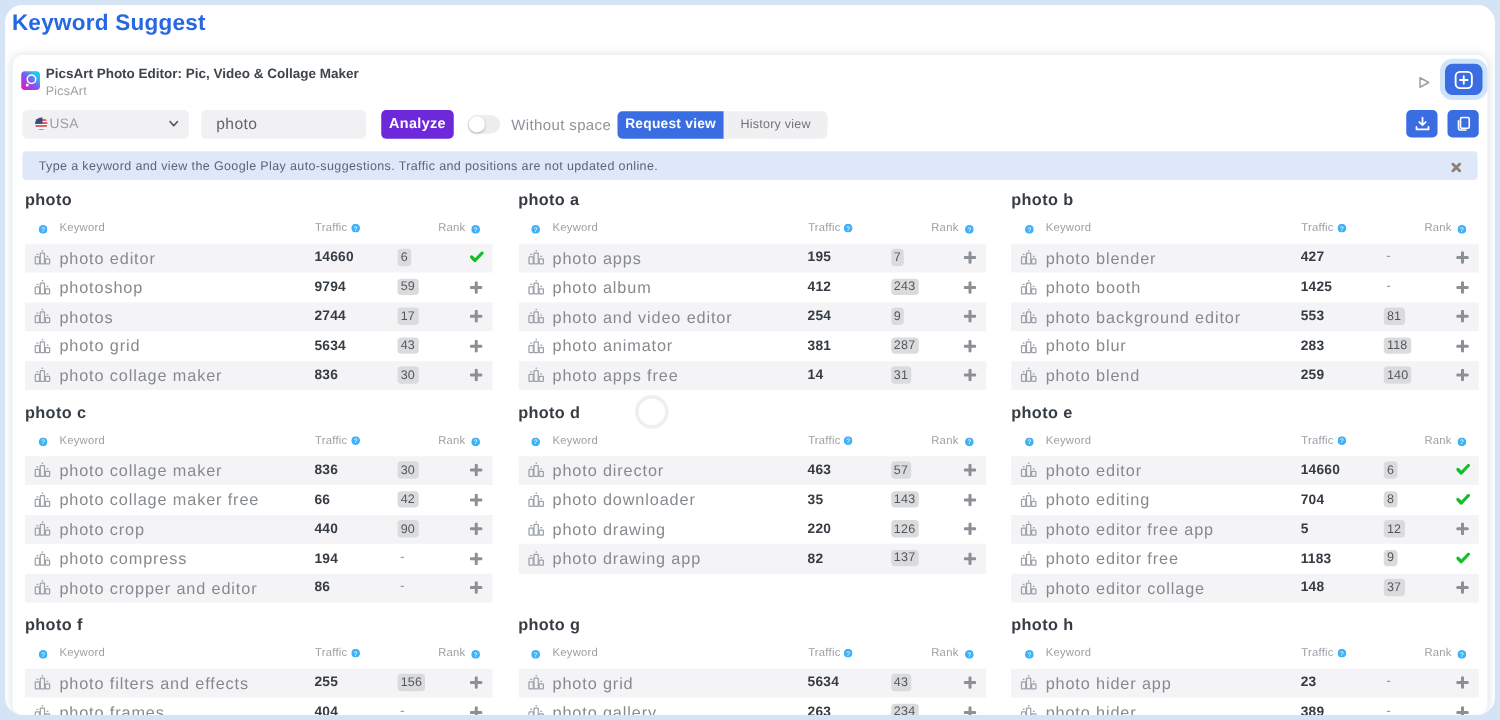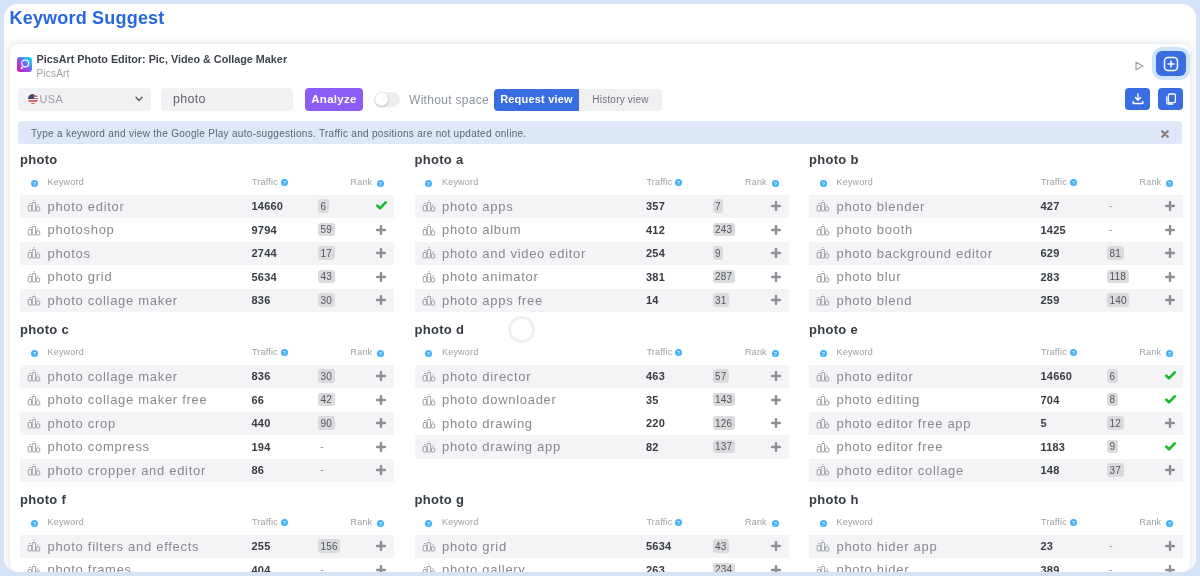--- a/index.html
+++ b/index.html
@@ -15,21 +15,21 @@
 .addbtn{position:absolute;left:1146px;top:7px;width:30px;height:25px;border-radius:6px;background:#3a6de2;box-shadow:0 0 0 4px #cfe3fa;}
 .addbtn svg{position:absolute;left:7px;top:5px;}
 .tb{position:absolute;top:43.5px;height:23px;}
 .sel{left:8px;width:133px;background:#f1f1f3;border-radius:4px;}
 .flag{position:absolute;left:10px;top:6.5px;width:10px;height:10px;border-radius:50%;overflow:hidden;background:repeating-linear-gradient(#f3f6fa 0 1.2px,#dd6464 1.2px 2.55px);}
 .flag .navy{position:absolute;left:0;top:0;width:6px;height:5px;background:#3f4a77;}
 .sel .lbl{position:absolute;left:21.5px;top:5.5px;font-size:11px;color:#9aa0a6;letter-spacing:.3px;}
 .sel .chev{position:absolute;right:8px;top:8.5px;}
 .inp{left:151px;width:132px;background:#f1f1f3;border-radius:4px;}
 .inp .lbl{position:absolute;left:12px;top:4.5px;font-size:12.5px;color:#5f656c;letter-spacing:.3px;}
-.ana{left:295px;width:58px;background:#8b5cf6;border-radius:4px;color:#fff;font-size:11.5px;font-weight:bold;text-align:center;line-height:23px;letter-spacing:.3px;}
+.ana{left:295px;width:58px;background:#6d28d9;border-radius:4px;color:#fff;font-size:11.5px;font-weight:bold;text-align:center;line-height:23px;letter-spacing:.3px;}
 .tog{position:absolute;left:364px;top:48px;width:26px;height:15px;border-radius:7.5px;background:#ededef;}
 .tog .knob{position:absolute;left:1px;top:1px;width:13px;height:13px;border-radius:50%;background:#fff;box-shadow:0 1px 2px rgba(0,0,0,.25);}
 .wsp{position:absolute;left:399px;top:49px;font-size:12px;color:#8d9399;letter-spacing:.3px;}
 .req{left:484px;width:85px;background:#3a6de2;border-radius:4px 0 0 4px;color:#fff;font-size:11px;font-weight:bold;text-align:center;line-height:21.5px;top:45px;height:21.5px;letter-spacing:.2px;}
 .his{left:569px;width:83px;background:#f0f0f2;border-radius:0 4px 4px 0;color:#6e747a;font-size:10px;text-align:center;line-height:21.5px;top:45px;height:21.5px;letter-spacing:.2px;}
 .dlb{left:1115px;width:25px;height:22px;top:44px;background:#3a6de2;border-radius:4px;}
 .cpb{left:1148px;width:25px;height:22px;top:44px;background:#3a6de2;border-radius:4px;}
 .dlb svg,.cpb svg{position:absolute;left:6.5px;top:5px;}
 .ban{position:absolute;left:8px;top:77px;width:1164px;height:22.5px;background:#dee8f8;border-radius:3px;}
 .ban .txt{position:absolute;left:13px;top:6.5px;font-size:10px;color:#5c6575;letter-spacing:.3px;}
@@ -231,21 +231,21 @@
 <div class="rows">
 <div class="row odd">
           <svg class="ic" width="14" height="14" viewBox="0 0 14 14" fill="none" stroke="#9ba1a7" stroke-width="1">
 <rect x="5.2" y="3.5" width="3.4" height="8.5" rx="0.5"></rect>
 <rect x="1.2" y="6.5" width="3.4" height="5.5" rx="0.5"></rect>
 <rect x="9.3" y="8" width="3.4" height="4" rx="0.5"></rect>
 <path d="M6.5 1.5h1" stroke-width="1.2"></path>
             <path d="M2.2 4.5h1.4M10.3 6h1.4" stroke-width="1"></path>
 </svg>
           <span class="kw">photo apps</span>
-          <span class="tr">357</span>
+          <span class="tr">195</span>
           <span class="bdg">7</span>
           <span class="act"><svg width="10" height="10" viewBox="0 0 10 10" stroke="#8b9096" stroke-width="2.4" stroke-linecap="round">
               <path d="M5 1v8M1 5h8"></path>
             </svg></span>
         </div>
 <div class="row">
           <svg class="ic" width="14" height="14" viewBox="0 0 14 14" fill="none" stroke="#9ba1a7" stroke-width="1">
 <rect x="5.2" y="3.5" width="3.4" height="8.5" rx="0.5"></rect>
 <rect x="1.2" y="6.5" width="3.4" height="5.5" rx="0.5"></rect>
 <rect x="9.3" y="8" width="3.4" height="4" rx="0.5"></rect>
@@ -357,21 +357,21 @@
         </div>
 <div class="row odd">
           <svg class="ic" width="14" height="14" viewBox="0 0 14 14" fill="none" stroke="#9ba1a7" stroke-width="1">
 <rect x="5.2" y="3.5" width="3.4" height="8.5" rx="0.5"></rect>
 <rect x="1.2" y="6.5" width="3.4" height="5.5" rx="0.5"></rect>
 <rect x="9.3" y="8" width="3.4" height="4" rx="0.5"></rect>
 <path d="M6.5 1.5h1" stroke-width="1.2"></path>
             <path d="M2.2 4.5h1.4M10.3 6h1.4" stroke-width="1"></path>
 </svg>
           <span class="kw">photo background editor</span>
-          <span class="tr">629</span>
+          <span class="tr">553</span>
           <span class="bdg">81</span>
           <span class="act"><svg width="10" height="10" viewBox="0 0 10 10" stroke="#8b9096" stroke-width="2.4" stroke-linecap="round">
               <path d="M5 1v8M1 5h8"></path>
             </svg></span>
         </div>
 <div class="row">
           <svg class="ic" width="14" height="14" viewBox="0 0 14 14" fill="none" stroke="#9ba1a7" stroke-width="1">
 <rect x="5.2" y="3.5" width="3.4" height="8.5" rx="0.5"></rect>
 <rect x="1.2" y="6.5" width="3.4" height="5.5" rx="0.5"></rect>
 <rect x="9.3" y="8" width="3.4" height="4" rx="0.5"></rect>

